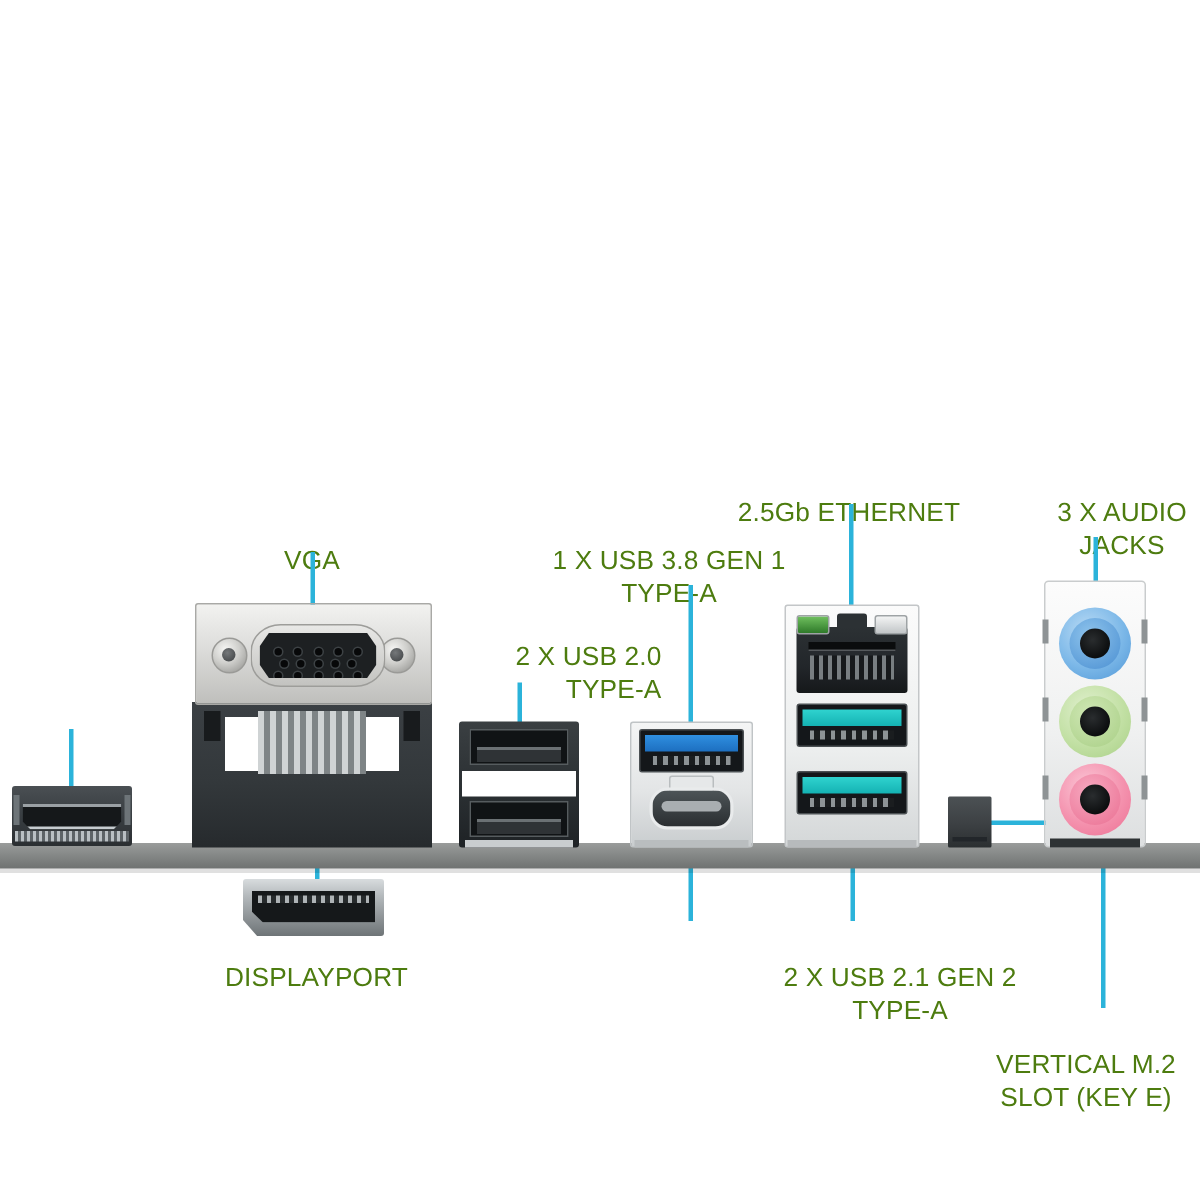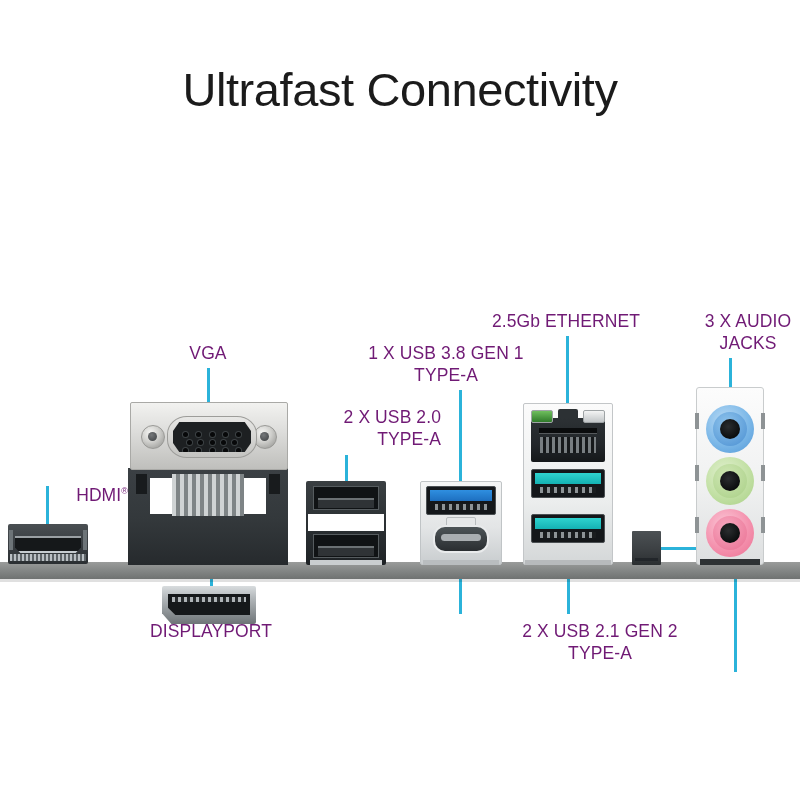--- a/index.html
+++ b/index.html
@@ -29,23 +29,24 @@
     font-weight: 400;
     letter-spacing: -0.4px;
     color: #1b1b1b;
     white-space: nowrap;
   }
   
   .callout {
     position: absolute;
     font-size: 17.5px;
     line-height: 22px;
-    color: #701a75;
+    color: #4d7c0f;
     letter-spacing: 0.1px;
     white-space: pre-line;
+    margin-top: 20px;
   }
   .callout.c-center { text-align: center; }
   .callout.c-left   { text-align: right; }
   .callout sup {
     font-size: 9px;
     vertical-align: super;
     line-height: 0;
   }
   
   .leader {
@@ -376,25 +377,21 @@
   #audio .foot {
     position: absolute; left: 4px; right: 4px; bottom: 0; height: 6px;
     background: #2e3234;
   }
 </style>
 </head>
 <body>
 
 <div id="stage">
 
-  <div id="page-title">Ultrafast Connectivity</div>
-
-  <div class="callout c-left" style="left:8px; top:462px; width:120px;">
-    <span>HDMI</span><sup>®</sup>
-  </div>
+
   <div class="leader v" style="left:46px; top:486px; height:58px;"></div>
 
   <div class="callout c-center" style="left:155px; top:342px; width:106px;">VGA</div>
   <div class="leader v" style="left:207px; top:368px; height:67px;"></div>
 
   <div class="callout c-left" style="left:301px; top:406px; width:140px;">2 X USB 2.0
 TYPE-A</div>
   <div class="leader v" style="left:345px; top:455px; height:40px;"></div>
 
   <div class="callout c-center" style="left:356px; top:342px; width:180px;">1 X USB 3.8 GEN 1
@@ -410,20 +407,22 @@
 
   <div class="callout c-center" style="left:136px; top:620px; width:150px;">DISPLAYPORT</div>
   <div class="leader v" style="left:210px; top:556px; height:58px;"></div>
 
   <div class="leader v" style="left:459px; top:556px; height:58px;"></div>
 
   <div class="callout c-center" style="left:505px; top:620px; width:190px;">2 X USB 2.1 GEN 2
 TYPE-A</div>
   <div class="leader v" style="left:567px; top:556px; height:58px;"></div>
 
+  <div class="callout c-center" style="left:648px; top:678px; width:152px;">VERTICAL M.2
+SLOT (KEY E)</div>
   <div class="leader h" style="left:648px; top:547px; width:88px;"></div>
   <div class="leader v" style="left:734px; top:547px; height:125px;"></div>
 
   <div id="baseplate"></div>
   <div id="baseplate-shadow"></div>
 
   <div id="hdmi">
     <div class="shell"></div>
     <div class="tabL"></div>
     <div class="tabR"></div>

